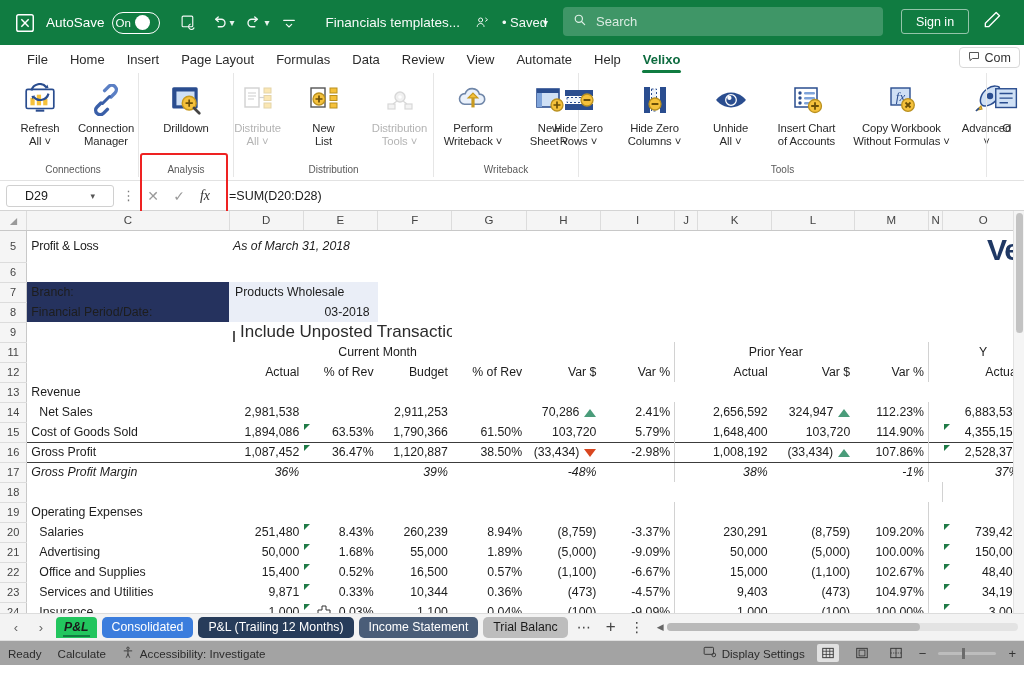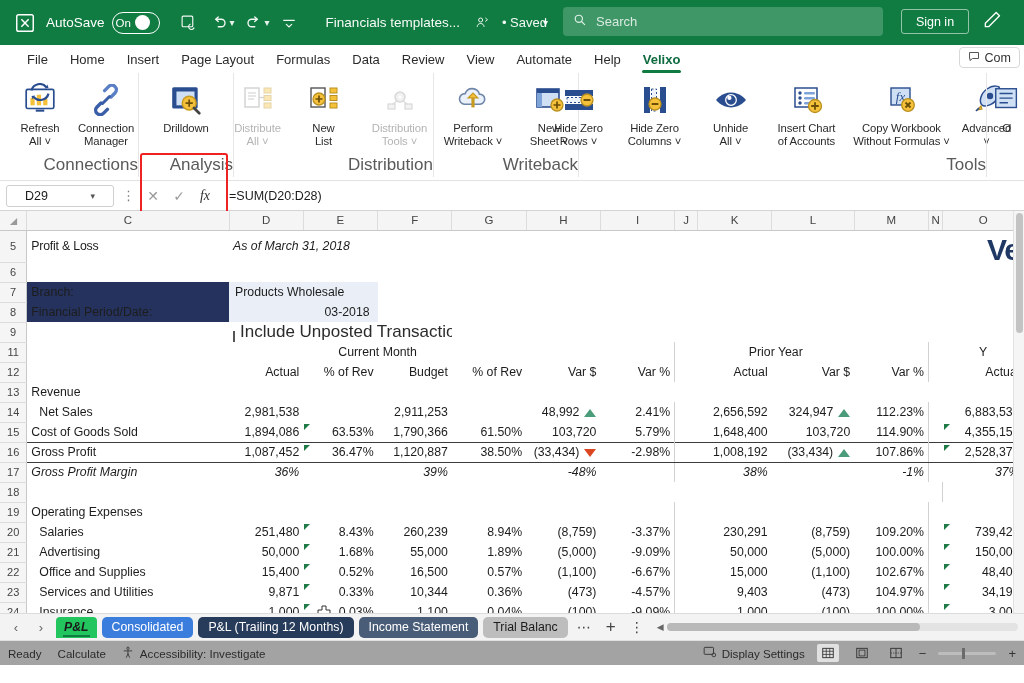--- a/index.html
+++ b/index.html
@@ -79,21 +79,21 @@
     border-bottom: 1px solid #e2e2e2;
     display: flex; align-items: flex-start; padding-left: 8px;
   }
   .rgroup {
     height: 104px; position: relative; display: flex; flex-direction: column;
     align-items: center; padding: 0 4px;
   }
   .rgroup + .rgroup { border-left: 1px solid #e6e6e6; }
   .rg-items { display: flex; align-items: flex-start; height: 84px; padding-top: 4px; }
   .rg-label {
-    font-size: 17px; color: #5a5a5a; text-align: right; width: 100%;
+    font-size: 10px; color: #5a5a5a; text-align: center; width: 100%;
     position: absolute; bottom: 2px; left: 0;
   }
   .rbtn {
     width: 66px; display: flex; flex-direction: column; align-items: center;
     padding: 3px 1px 0; gap: 2px;
   }
   .rbtn .glyph { height: 40px; display: flex; align-items: center; justify-content: center; }
   .rbtn .cap {
     font-size: 11.3px; color: #2b2b2b; text-align: center; line-height: 13px;
     letter-spacing: -0.1px;
@@ -690,21 +690,21 @@
       </tr>
 
       <tr style="height:19px">
         <td class="rowhdr">14</td>
         <td class="cell grey" style="padding-left:12px">Net Sales</td>
         <td class="cell grey num">2,981,538</td>
         <td class="cell num"></td>
         <td class="cell grey num">2,911,253</td>
         <td class="cell num"></td>
         <td class="cell bold num">
-          <span>48,992</span><span class="arrow-up"></span>
+          <span>70,286</span><span class="arrow-up"></span>
         </td>
         <td class="cell bold num">2.41%</td>
         <td class="cell grp-sep"></td>
         <td class="cell grey num">2,656,592</td>
         <td class="cell bold num">
           <span>324,947</span><span class="arrow-up"></span>
         </td>
         <td class="cell bold num">112.23%</td>
         <td class="cell grp-sep"></td>
         <td class="cell grey num">6,883,535</td>

